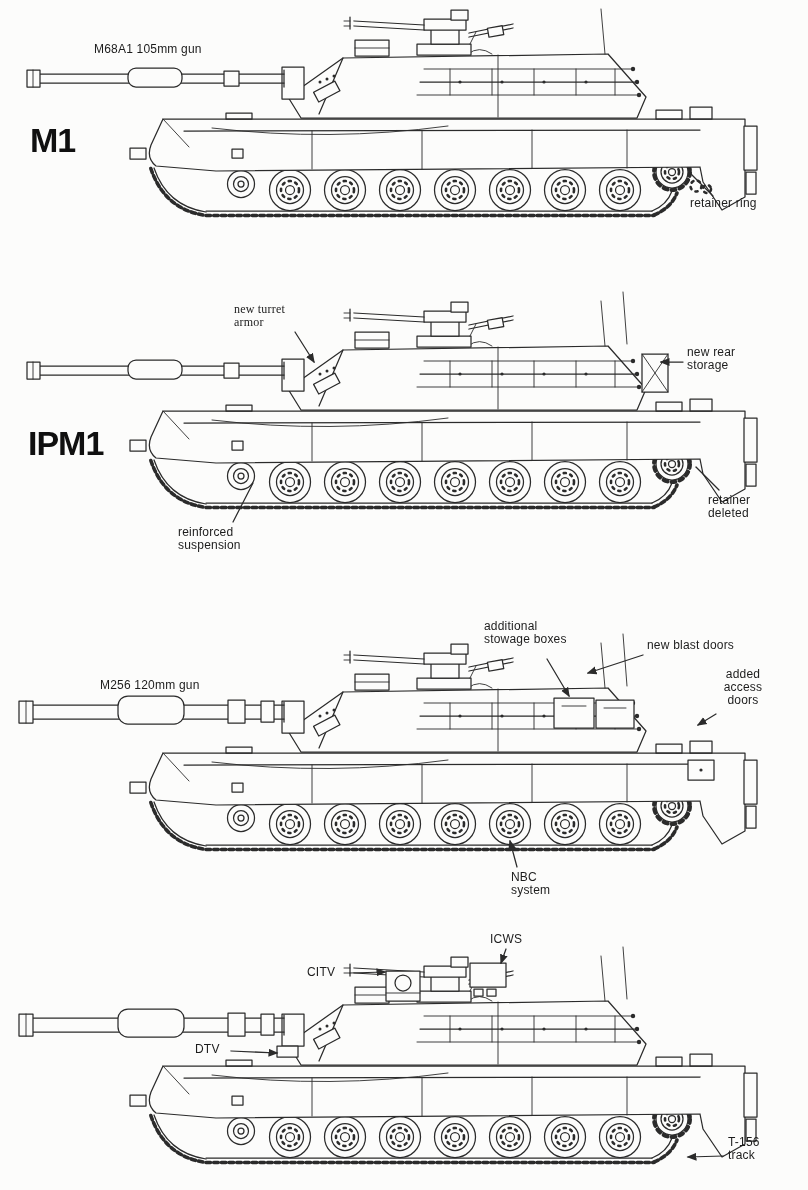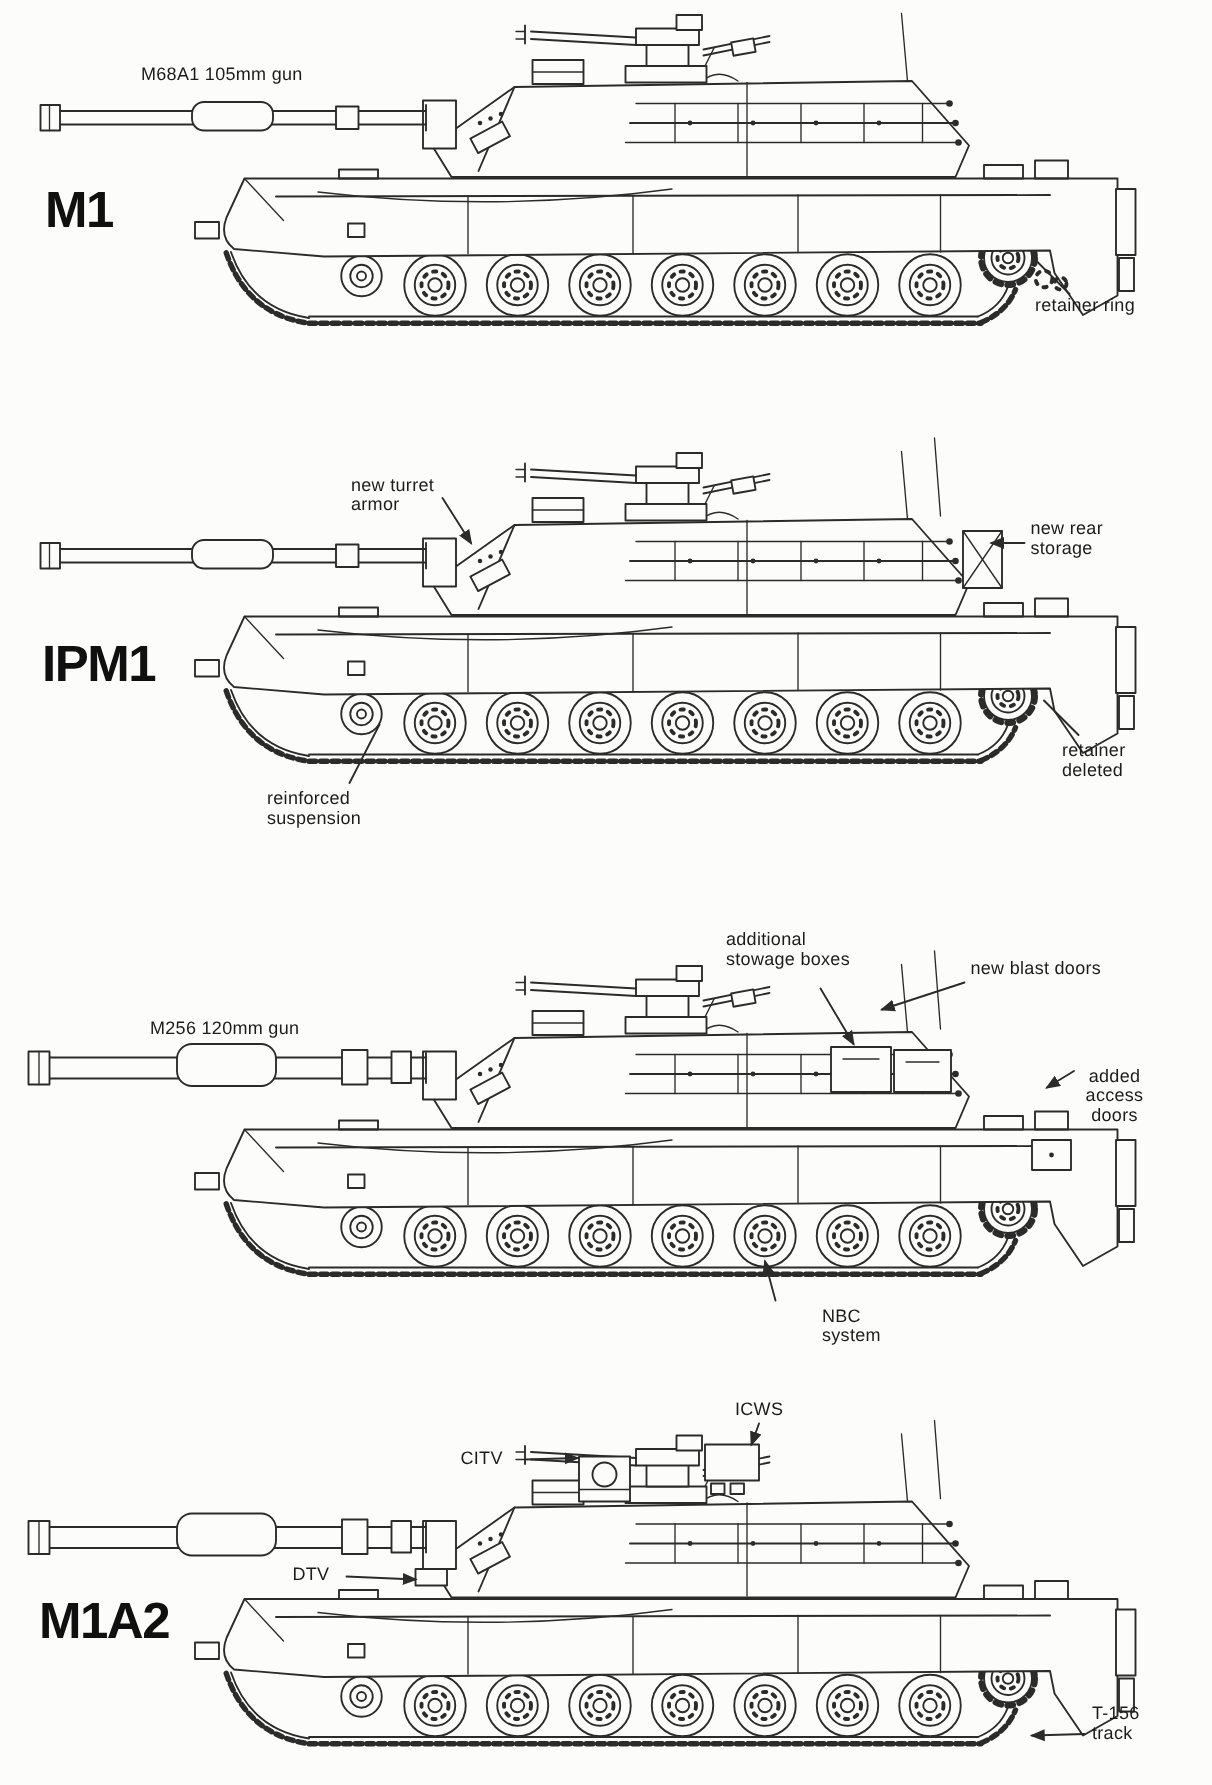--- a/index.html
+++ b/index.html
@@ -12,21 +12,21 @@
   svg .f{fill:#fcfcfb;}
   svg .fd{fill:#2b2b2b;stroke:none;}
   svg .thin{stroke-width:0.9;}
   svg .track{stroke-width:3.6;stroke-dasharray:4.5 3.2;}
   svg .dots{stroke-dasharray:2.2 4.6;stroke-width:2.6;}
   svg .teeth{stroke-dasharray:4 4.2;stroke-width:4;}
   .lbl{
     position:absolute;font-size:12px;line-height:1.1;color:#1c1c1c;
     white-space:pre-line;letter-spacing:0.2px;
   }
-  .lbl.ctr{text-align:center;margin-top:43px;}
+  .lbl.ctr{text-align:center;}
   .title{
     position:absolute;font-weight:bold;font-size:34px;color:#101010;
     letter-spacing:-1px;line-height:1;white-space:nowrap;
   }
 </style>
 </head>
 <body>
 
 <div class="page">
 
@@ -222,39 +222,38 @@
       <line x1="231" y1="1051" x2="277" y2="1053" marker-end="url(#ah)"></line>
       <line x1="723" y1="1156" x2="688" y2="1157" marker-end="url(#ah)"></line>
     </g>
   </svg>
 
   <div class="title" style="left:30px;top:123px;">M1</div>
   <div class="lbl" style="left:94px;top:43px;">M68A1 105mm gun</div>
   <div class="lbl" style="left:690px;top:197px;">retainer ring</div>
 
   <div class="title" style="left:28px;top:426px;">IPM1</div>
-  <div class="lbl" style="left:234px;top:317px;">new turret
+  <div class="lbl" style="left:234px;top:303px;font-family:Liberation Serif, serif;">new turret
 armor</div>
   <div class="lbl" style="left:687px;top:346px;">new rear
 storage</div>
   <div class="lbl" style="left:708px;top:494px;">retainer
 deleted</div>
   <div class="lbl" style="left:178px;top:526px;">reinforced
 suspension</div>
 
   <div class="lbl" style="left:484px;top:620px;">additional
 stowage boxes</div>
   <div class="lbl" style="left:647px;top:639px;">new blast doors</div>
   <div class="lbl ctr" style="left:714px;top:668px;width:58px;">added
 access
 doors</div>
   <div class="lbl" style="left:100px;top:679px;">M256 120mm gun</div>
-  <div class="lbl" style="left:511px;top:871px;margin-left:37px;">NBC
+  <div class="lbl" style="left:511px;top:871px;">NBC
 system</div>
 
-  <div class="title" style="left:26px;top:1064px;">M1A2</div>
   <div class="lbl" style="left:490px;top:933px;">ICWS</div>
   <div class="lbl" style="left:307px;top:966px;">CITV</div>
   <div class="lbl" style="left:195px;top:1043px;">DTV</div>
   <div class="lbl" style="left:728px;top:1136px;">T-156
 track</div>
 
 </div>
 
 </body></html>

